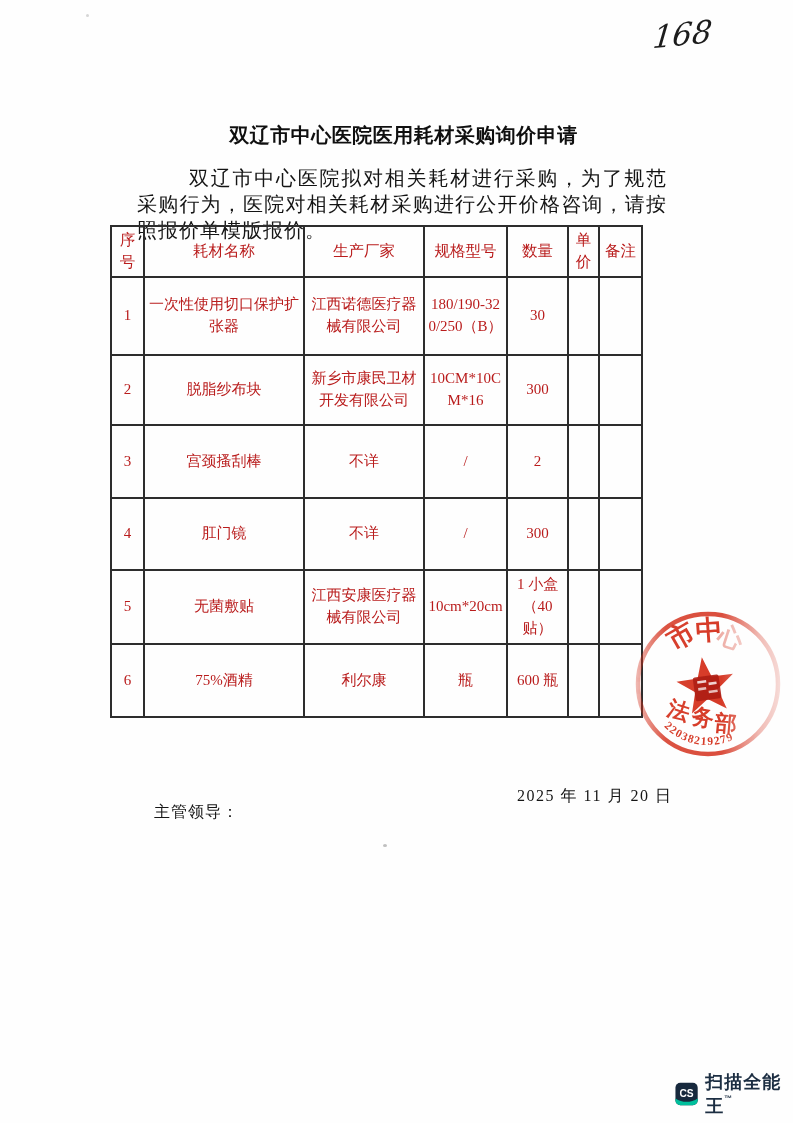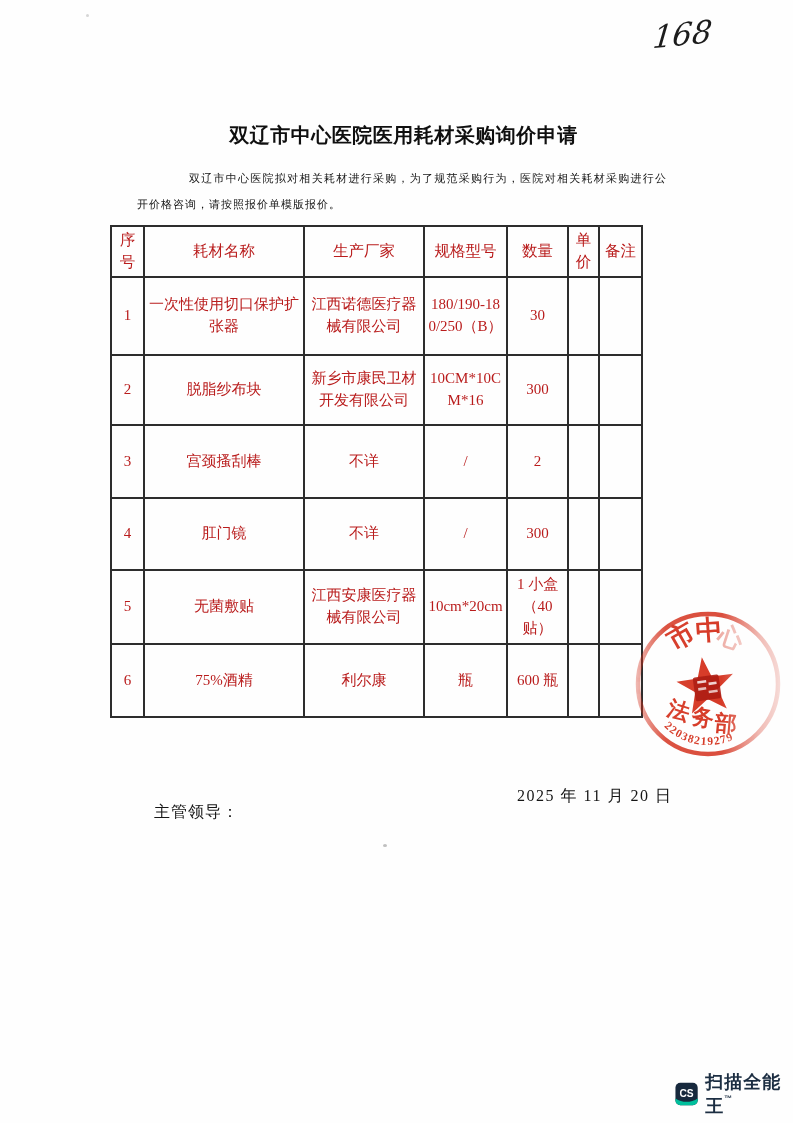--- a/index.html
+++ b/index.html
@@ -18,21 +18,21 @@
   }
   
   .doc-title {
     position:absolute; top:110px; left:14px; right:0;
     text-align:center; font-size:20px; font-weight:700;
     letter-spacing:0.5px; color:#0f0f0f;margin-top:12px;
   }
   
   .intro {
     position:absolute; top:165px; left:137px; width:530px;
-    font-size:11px; line-height:26px; letter-spacing:1px;
+    font-size:20px; line-height:26px; letter-spacing:1px;
     text-indent:52px; text-align:justify; color:#141414;
   }
   
   table.sheet {
     position:absolute; left:110px; top:225px; width:531px;
     border-collapse:collapse; table-layout:fixed;
     font-size:15px; color:#b91c1c;
   }
   table.sheet th, table.sheet td {
     border:2px solid #2d2d2d; text-align:center; vertical-align:middle;
@@ -94,21 +94,21 @@
           <th>数量</th>
           <th>单价</th>
           <th>备注</th>
         </tr>
     </thead>
     <tbody>
         <tr>
           <td>1</td>
           <td>一次性使用切口保护扩张器</td>
           <td>江西诺德医疗器械有限公司</td>
-          <td>180/190-180/250（B）</td>
+          <td>180/190-320/250（B）</td>
           <td>30</td>
           <td></td>
           <td></td>
         </tr>
         <tr>
           <td>2</td>
           <td>脱脂纱布块</td>
           <td>新乡市康民卫材开发有限公司</td>
           <td>10CM*10CM*16</td>
           <td>300</td>

